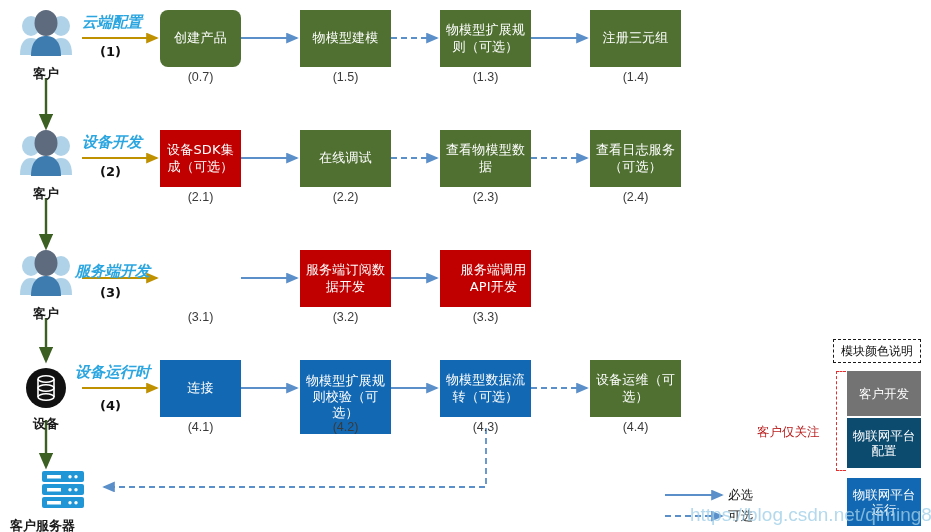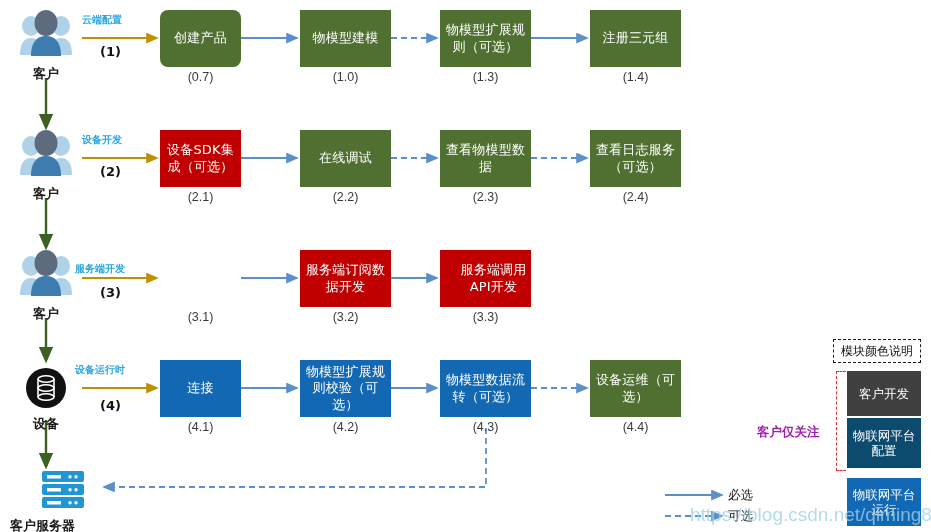--- a/index.html
+++ b/index.html
@@ -50,24 +50,25 @@
   .actor-label {
     font-size: 13px;
     color: #1a1a1a;
     font-weight: bold;
     margin-top: 1px;
   }
 
   
   .phase-label {
     position: absolute;
-    font-size: 10px;
+    font-size: 15px;
     font-weight: bold;
     color: #2BA6E0;
     white-space: nowrap;
+    font-style: italic;
   }
   .phase-num {
     position: absolute;
     font-size: 13px;
     font-weight: bold;
     color: #111111;
     white-space: nowrap;
   }
 
   
@@ -77,27 +78,27 @@
     display: flex; align-items: center; justify-content: center;
     font-size: 12px; color: #111; background: #fff;
     white-space: nowrap;
   }
   .legend-box {
     position: absolute;
     display: flex; align-items: center; justify-content: center;
     text-align: center;
     color: #fff; font-size: 12.5px; line-height: 1.2;
   }
-  .legend-box.red   { background: #404040; }
+  .legend-box.red   { background: #737373; }
   .legend-box.green { background: #0c4a6e; }
   .legend-box.blue  { background: #1268B3; }
   .legend-focus-label {
     position: absolute;
-    font-size: 12.5px; color: #a21caf; white-space: nowrap;
-    font-weight: bold;
+    font-size: 12.5px; color: #b91c1c; white-space: nowrap;
+    font-weight: normal;
   }
   .legend-focus-bracket {
     position: absolute;
     border: 1.6px dashed #E03030;
     border-right: none;
   }
   .arrow-legend-text {
     position: absolute;
     font-size: 12.5px; color: #111; white-space: nowrap;
   }
@@ -260,21 +261,21 @@
   <div class="phase-label" style="left:75px; top:262px;">服务端开发</div>
   <div class="phase-num" style="left:100px; top:285px;">(3)</div>
 
   <div class="phase-label" style="left:75px; top:363px;">设备运行时</div>
   <div class="phase-num" style="left:100px; top:398px;">(4)</div>
 
   <div class="node green" style="left:160px; top:10px; width:81px; height:57px;border-radius:8px;">创建产品</div>
   <div class="node-id" style="left:160px; top:70px; width:81px;">(0.7)</div>
 
   <div class="node green" style="left:300px; top:10px; width:91px; height:57px;">物模型建模</div>
-  <div class="node-id" style="left:300px; top:70px; width:91px;">(1.0)</div>
+  <div class="node-id" style="left:300px; top:70px; width:91px;">(1.5)</div>
 
   <div class="node green" style="left:440px; top:10px; width:91px; height:57px;">物模型扩展规则（可选）</div>
   <div class="node-id" style="left:440px; top:70px; width:91px;">(1.3)</div>
 
   <div class="node green" style="left:590px; top:10px; width:91px; height:57px;">注册三元组</div>
   <div class="node-id" style="left:590px; top:70px; width:91px;">(1.4)</div>
 
   <div class="node red" style="left:160px; top:130px; width:81px; height:57px;">设备SDK集成（可选）</div>
   <div class="node-id" style="left:160px; top:190px; width:81px;">(2.1)</div>
 
@@ -291,21 +292,21 @@
 
   <div class="node red" style="left:300px; top:250px; width:91px; height:57px;">服务端订阅数据开发</div>
   <div class="node-id" style="left:300px; top:310px; width:91px;">(3.2)</div>
 
   <div class="node red" style="left:440px; top:250px; width:91px; height:57px;padding-left:20px;">服务端调用API开发</div>
   <div class="node-id" style="left:440px; top:310px; width:91px;">(3.3)</div>
 
   <div class="node blue" style="left:160px; top:360px; width:81px; height:57px;">连接</div>
   <div class="node-id" style="left:160px; top:420px; width:81px;">(4.1)</div>
 
-  <div class="node blue" style="left:300px; top:360px; width:91px; height:57px;">物模型扩展规则校验（可选）</div>
+  <div class="node blue" style="left:300px; top:360px; width:91px; height:74px;">物模型扩展规则校验（可选）</div>
   <div class="node-id" style="left:300px; top:420px; width:91px;">(4.2)</div>
 
   <div class="node blue" style="left:440px; top:360px; width:91px; height:57px;">物模型数据流转（可选）</div>
   <div class="node-id" style="left:440px; top:420px; width:91px;">(4.3)</div>
 
   <div class="node green" style="left:590px; top:360px; width:91px; height:57px;">设备运维（可选）</div>
   <div class="node-id" style="left:590px; top:420px; width:91px;">(4.4)</div>
 
   <div class="legend-title" style="left:833px; top:339px; width:88px; height:24px;">模块颜色说明</div>
 

